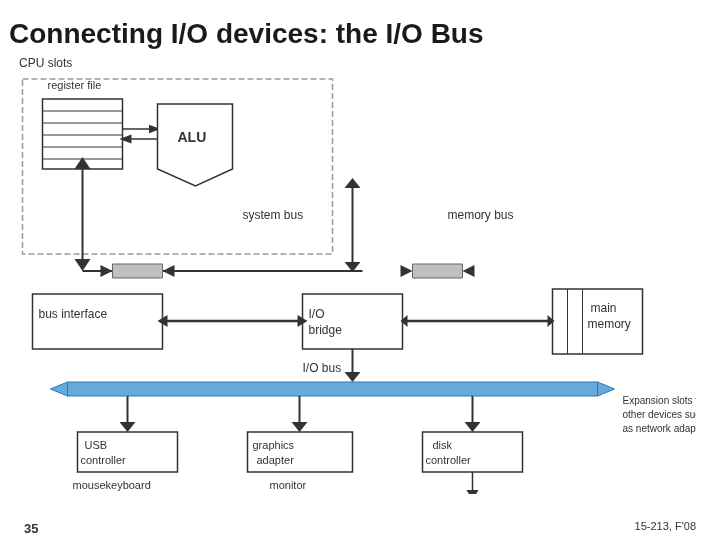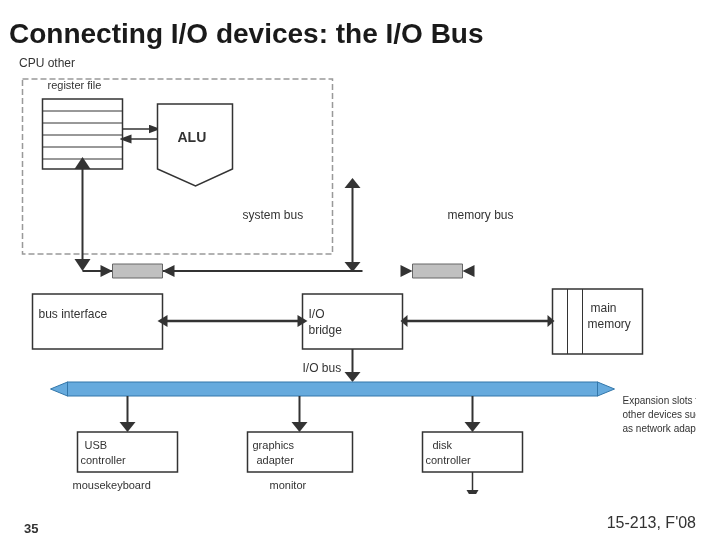--- a/index.html
+++ b/index.html
@@ -54,30 +54,30 @@
       left: 24px;
       font-size: 13px;
       color: #333;
       font-weight: bold;
     }
 
     .course-id {
       position: absolute;
       bottom: 8px;
       right: 24px;
-      font-size: 16px;
+      font-size: 11px;
       color: #333;
     }
   </style>
 </head>
 <body>
 
 <div class="slide">
   <div class="title">Connecting I/O devices: the I/O Bus</div>
-  <div class="cpu-chip-label">CPU other</div>
+  <div class="cpu-chip-label">CPU slots</div>
 
   <div class="diagram">
     <svg viewBox="0 0 680 420" xmlns="http://www.w3.org/2000/svg">
 
       <rect x="10" y="5" width="310" height="175" fill="none" stroke="#999" stroke-width="1.5" stroke-dasharray="6,3"></rect>
 
       <rect x="30" y="25" width="80" height="70" fill="none" stroke="#333" stroke-width="1.5"></rect>
 
       <line x1="30" y1="37" x2="110" y2="37" stroke="#333" stroke-width="1"></line>
       <line x1="30" y1="49" x2="110" y2="49" stroke="#333" stroke-width="1"></line>

